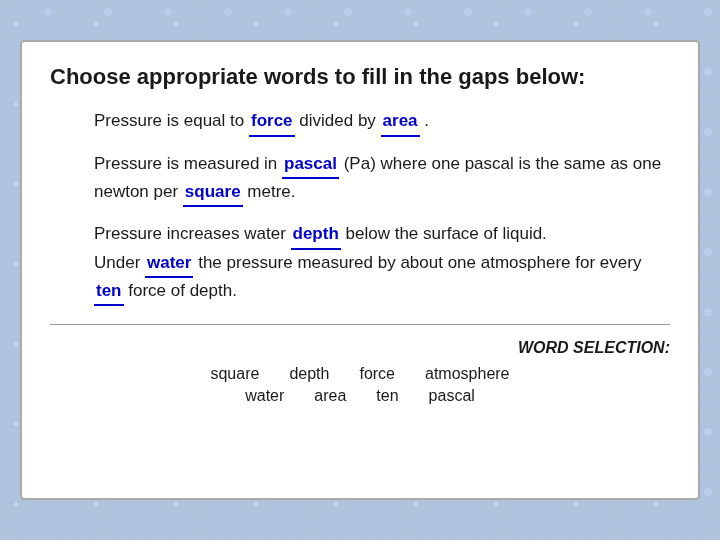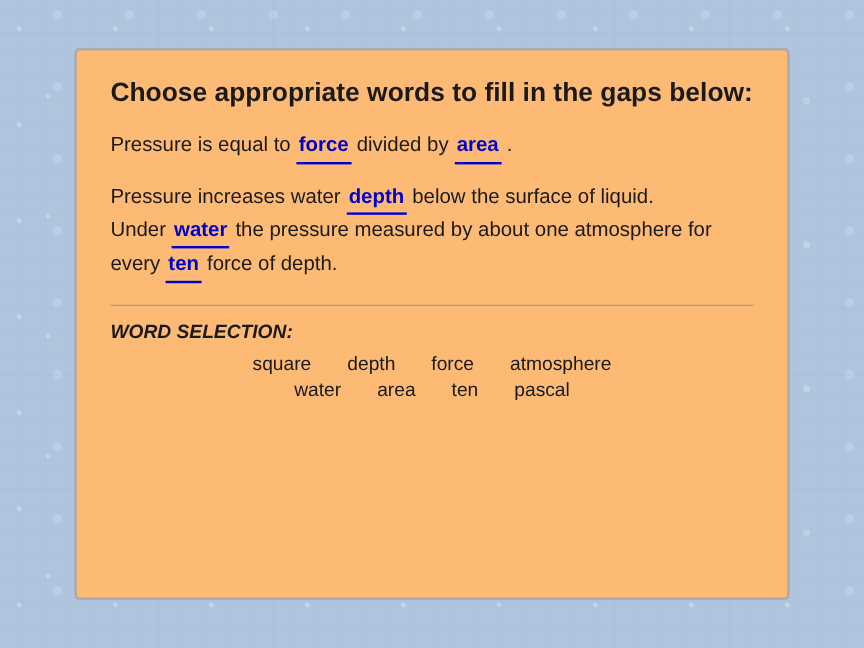--- a/index.html
+++ b/index.html
@@ -37,56 +37,57 @@
           transparent,
           transparent 18px,
           rgba(150,180,220,0.15) 18px,
           rgba(150,180,220,0.15) 19px
         );
       pointer-events: none;
     }
 
     .main-card {
       position: relative;
-      background: #fdba74;
+      background: #ffffff;
       border: 2px solid #aaa;
       border-radius: 4px;
-      width: 596px;
+      width: 680px;
       min-height: 460px;
       padding: 22px 28px 20px 28px;
       z-index: 1;
     }
 
     .card-title {
       font-size: 22px;
       font-weight: bold;
       color: #1a1a1a;
       margin-bottom: 18px;
       line-height: 1.2;
     }
 
     .paragraph {
       font-size: 17px;
       color: #1a1a1a;
       margin-bottom: 14px;
       line-height: 1.55;
+      margin-left: 44px;
     }
 
     .filled-word {
       display: inline-block;
       color: #0000cc;
       font-weight: bold;
       border-bottom: 2px solid #0000cc;
       padding: 0 2px;
       font-size: 17px;
     }
 
     .word-selection-section {
       margin-top: 18px;
-      text-align: left;
+      text-align: right;
       border-top: 1px solid #999;
       padding-top: 14px;
     }
 
     .word-selection-title {
       font-size: 16px;
       font-weight: bold;
       font-style: italic;
       color: #1a1a1a;
       margin-bottom: 8px;
@@ -114,20 +115,27 @@
   <div class="card-title">Choose appropriate words to fill in the gaps below:</div>
 
   <p class="paragraph">
     <span>Pressure is equal to </span>
     <span class="filled-word">force</span>
     <span> divided by </span>
     <span class="filled-word">area</span>
     <span>.</span>
   </p>
 
+  <p class="paragraph">
+    <span>Pressure is measured in </span>
+    <span class="filled-word">pascal</span>
+    <span> (Pa) where one pascal is the same as one newton per </span>
+    <span class="filled-word">square</span>
+    <span> metre.</span>
+  </p>
 
 
   <p class="paragraph">
     <span>Pressure increases water </span>
     <span class="filled-word">depth</span>
     <span> below the surface of  liquid.</span>
     <br>
     <span>Under </span>
     <span class="filled-word">water</span>
     <span> the pressure measured by about one atmosphere for every </span>

